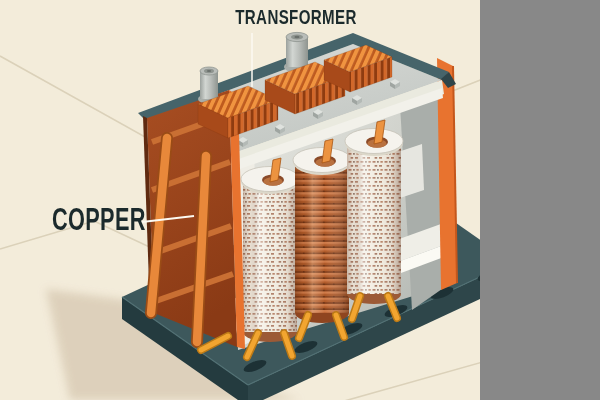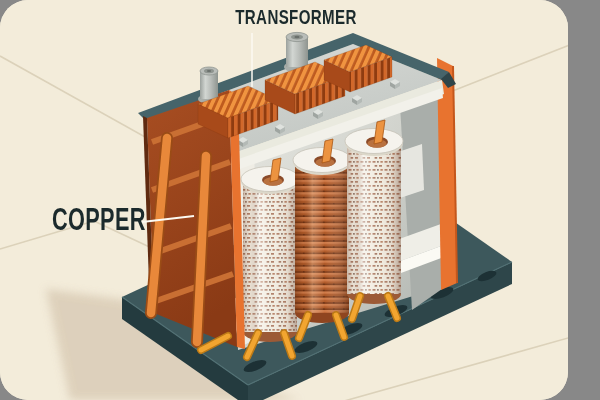--- a/index.html
+++ b/index.html
@@ -1,20 +1,19 @@
 <!DOCTYPE html>
 <html style="--background: #f3ecda; --floor-line: #d7cdb4; --cast-shadow: #dbceb8; --base-teal: #3d585c; --base-teal-front: #2e464a; --base-teal-side: #243b3f; --bolt-hole: #1d3135; --frame-teal: #46646a; --frame-teal-dark: #2f4549; --plate-gray: #ced3cf; --plate-bevel: #eaeadf; --enclosure-white: #efeee7; --interior-gray: #a9aeaa; --copper-rust: #9c4520; --copper-orange: #e8883a; --copper-bar: #c96f33; --fin-top: #f09440; --fin-front-light: #d2682a; --fin-front-dark: #8f3c10; --fin-side: #a84a1a; --coil-cream: #f2ede1; --coil-copper: #bf6434; --coil-rim: #9c5a36; --cap-white: #f5f3ed; --cap-hole: #b9713f; --tab-orange: #ec9340; --terminal-orange: #f2a530; --terminal-dark: #bd7a16; --cut-edge-orange: #e8732f; --bushing-gray: #b9bdb9; --label-text: #1b2a2c; --label-box: #faf6e8; --leader-line: #fcfaf2;"><head>
 <meta charset="utf-8">
 <style>
   html,body{margin:0;padding:0;background:#888;}
   .stage{
-    position:relative;width:568px;height:400px;overflow:hidden;
+    position:relative;width:480px;height:400px;overflow:hidden;
     background:var(--background,#f3ecda);
     font-family:"Liberation Sans", sans-serif;
-    border-radius:28px;
   }
   .stage svg{position:absolute;left:0;top:0;}
   .label{
     position:absolute;color:var(--label-text,#1b2a2c);
     font-weight:bold;white-space:nowrap;line-height:1;
   }
   .label-title{
     left:296px;top:6px;font-size:21px;letter-spacing:.5px;
     transform:translateX(-50%) scaleX(.72);transform-origin:center top;
   }

